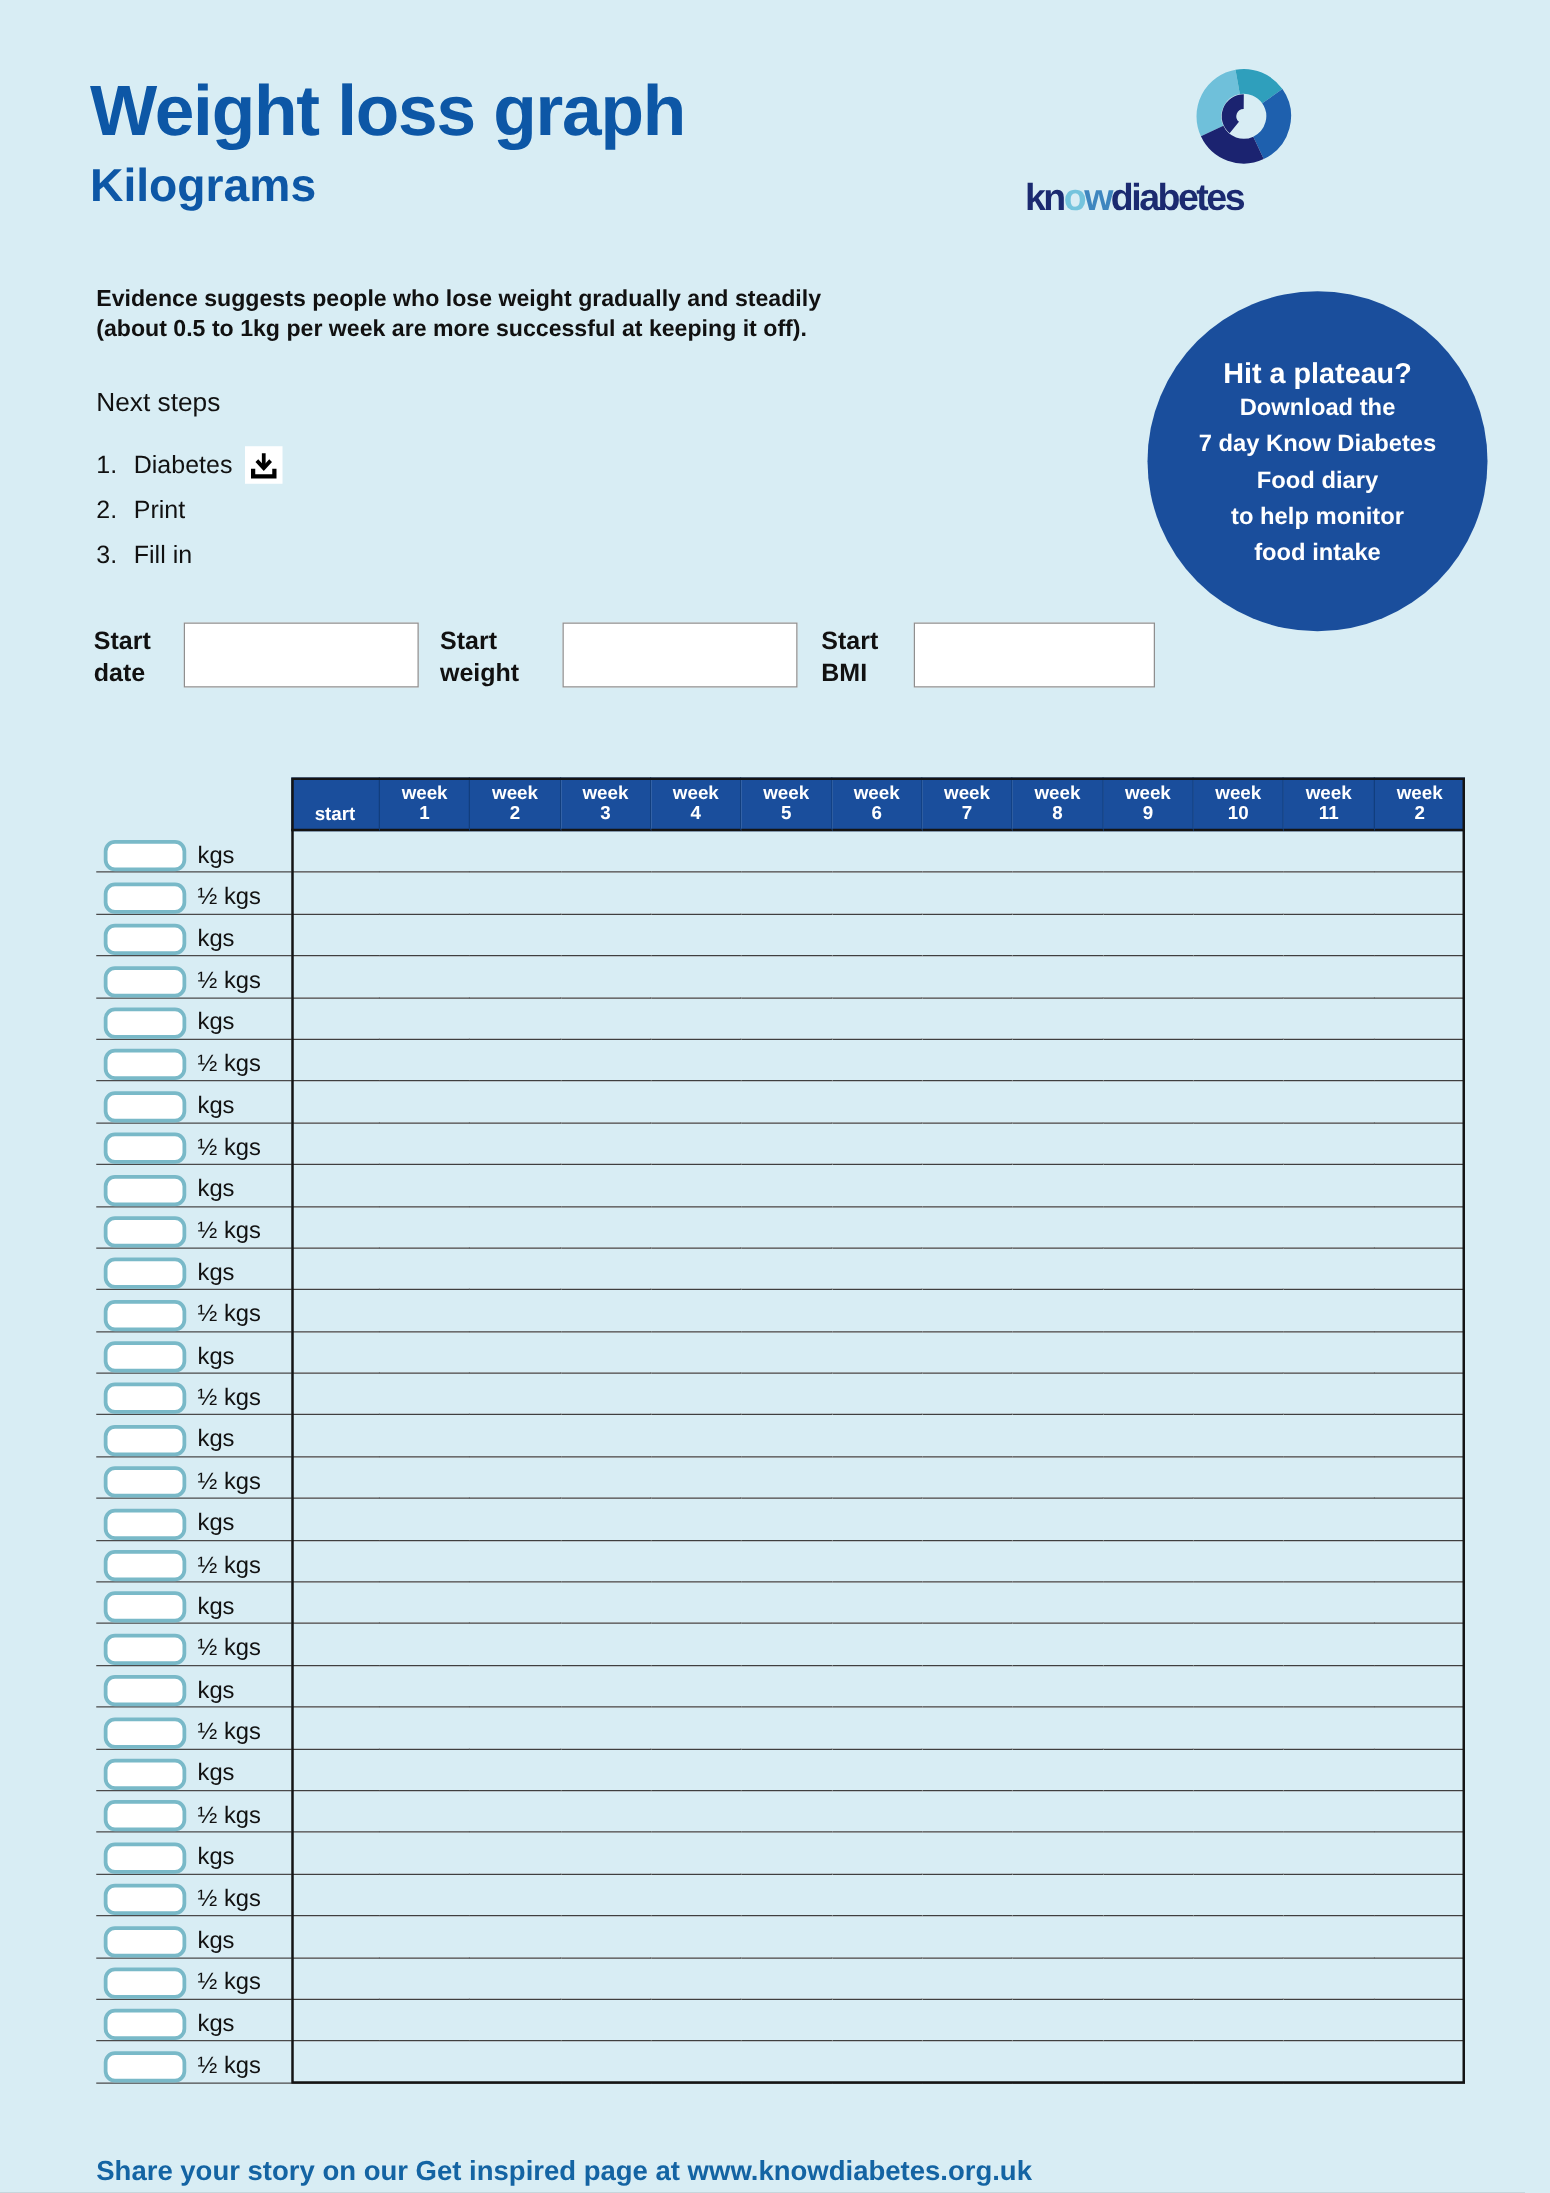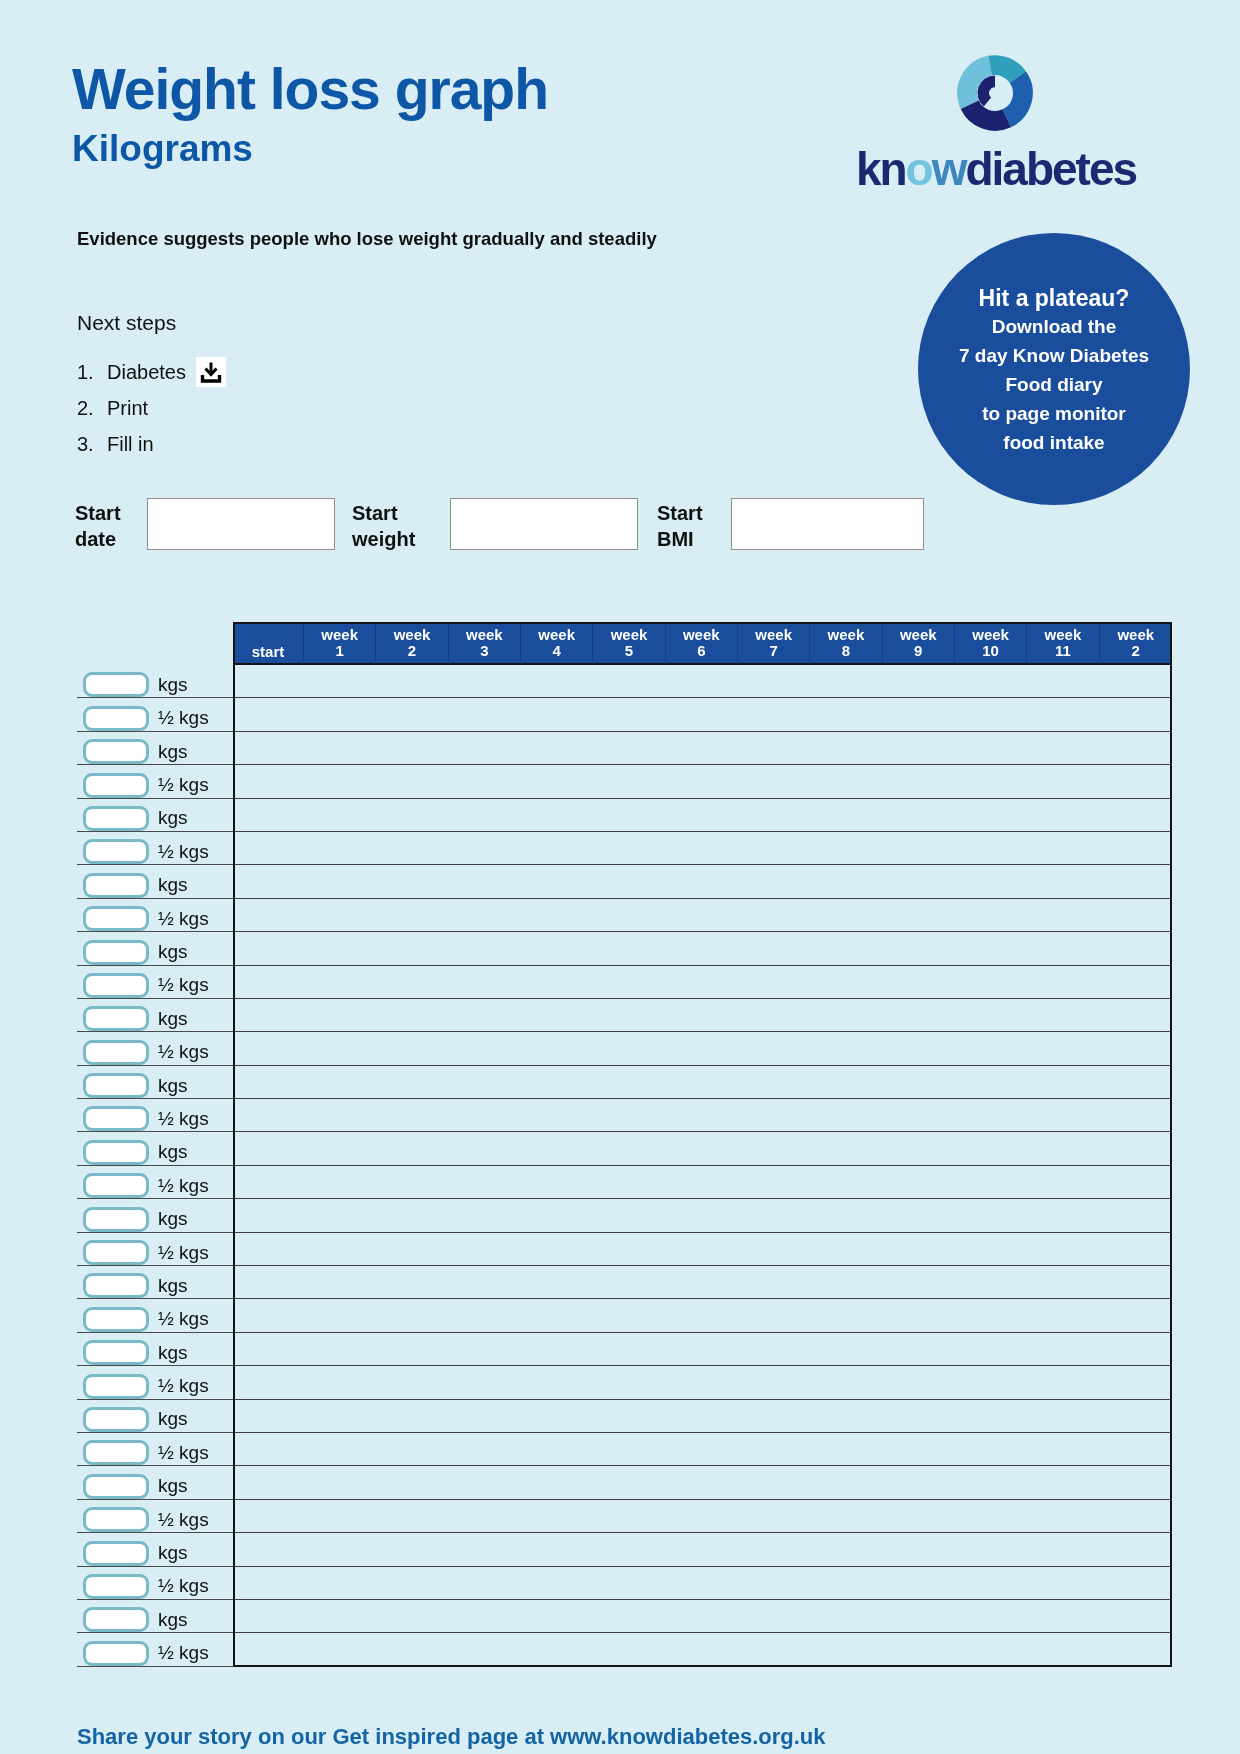--- a/index.html
+++ b/index.html
@@ -7,22 +7,22 @@
   .page {
     position:relative; width:1240px; height:1754px;
     background:#d8edf4; overflow:hidden;
     font-family:"Liberation Sans", sans-serif; color:#111;
   }
   
   .title { position:absolute; left:72px; top:56px; font-size:57px; font-weight:bold; color:#0d57a6; letter-spacing:-1px; }
   .subtitle { position:absolute; left:72px; top:128px; font-size:37px; font-weight:bold; color:#0d57a6; }
   .logo { position:absolute; left:820px; top:46px; width:360px; }
   .logo-swirl { position:absolute; left:130px; top:2px; width:90px; height:90px; }
-  .logo-word { position:absolute; left:0; top:96px; width:352px; text-align:center;
-               font-size:46px; font-weight:bold; letter-spacing:-2px; white-space:nowrap; }
+  .logo-word { position:absolute; left:0; top:96px; width:352px; text-align:left;
+               font-size:30px; font-weight:bold; letter-spacing:-2px; white-space:nowrap; }
   
   .intro { position:absolute; left:77px; top:227px; font-size:18.5px; font-weight:bold; line-height:24px; }
   .next-steps-h { position:absolute; left:77px; top:311px; font-size:21px; font-weight:normal; }
   .steps { position:absolute; left:77px; top:354px; font-size:20px; }
   .step { display:flex; align-items:center; height:36px; }
   .step-num { width:30px; }
   .dl-box { display:inline-flex; align-items:center; justify-content:center;
             width:30px; height:30px; background:#ffffff; margin-left:10px; cursor:pointer; }
   
   .plateau { position:absolute; left:918px; top:233px; width:272px; height:272px;
@@ -74,20 +74,21 @@
       <path d="M 44.6 19.5 A 31 31 0 0 1 75.4 32.2" fill="none" stroke="#2f9fbc" stroke-width="22"></path>
       <path d="M 75.4 32.2 A 31 31 0 0 1 63.1 78.1" fill="none" stroke="#1e60ae" stroke-width="22"></path>
       <path d="M 63.1 78.1 A 31 31 0 0 1 21.9 63.1" fill="none" stroke="#1b2370" stroke-width="22"></path>
       <path d="M 41.6 60 A 13 13 0 0 1 50 37" fill="none" stroke="#1b2370" stroke-width="13"></path>
     </svg>
     <div class="logo-word"><span style="color: rgb(27, 42, 112);">kn</span><span style="color: rgb(116, 196, 221);">o</span><span style="color: rgb(62, 134, 191);">w</span><span style="color: rgb(27, 42, 112);">diabetes</span></div>
   </div>
 
   <div class="intro">
     <div>Evidence suggests people who lose weight gradually and steadily</div>
+    <div>(about 0.5 to 1kg per week are more successful at keeping it off).</div>
   </div>
 
   <div class="next-steps-h">Next steps</div>
 
   <div class="steps">
     <div class="step">
       <span class="step-num">1.</span>
       <span>Diabetes</span>
       <span class="dl-box">
         <svg width="24" height="24" viewBox="0 0 24 24">
@@ -105,21 +106,21 @@
       <span class="step-num">3.</span>
       <span>Fill in</span>
     </div>
   </div>
 
   <div class="plateau">
     <div class="plateau-h">Hit a plateau?</div>
     <div class="plateau-line">Download the</div>
     <div class="plateau-line">7 day Know Diabetes</div>
     <div class="plateau-line">Food diary</div>
-    <div class="plateau-line">to page monitor</div>
+    <div class="plateau-line">to help monitor</div>
     <div class="plateau-line">food intake</div>
   </div>
 
   <div class="sf-label" style="left:75px;">
     <div>Start</div>
     <div>date</div>
   </div>
   <input class="sf-input" style="left: 147px; width: 188px;" value="">
   <div class="sf-label" style="left:352px;">
     <div>Start</div>

